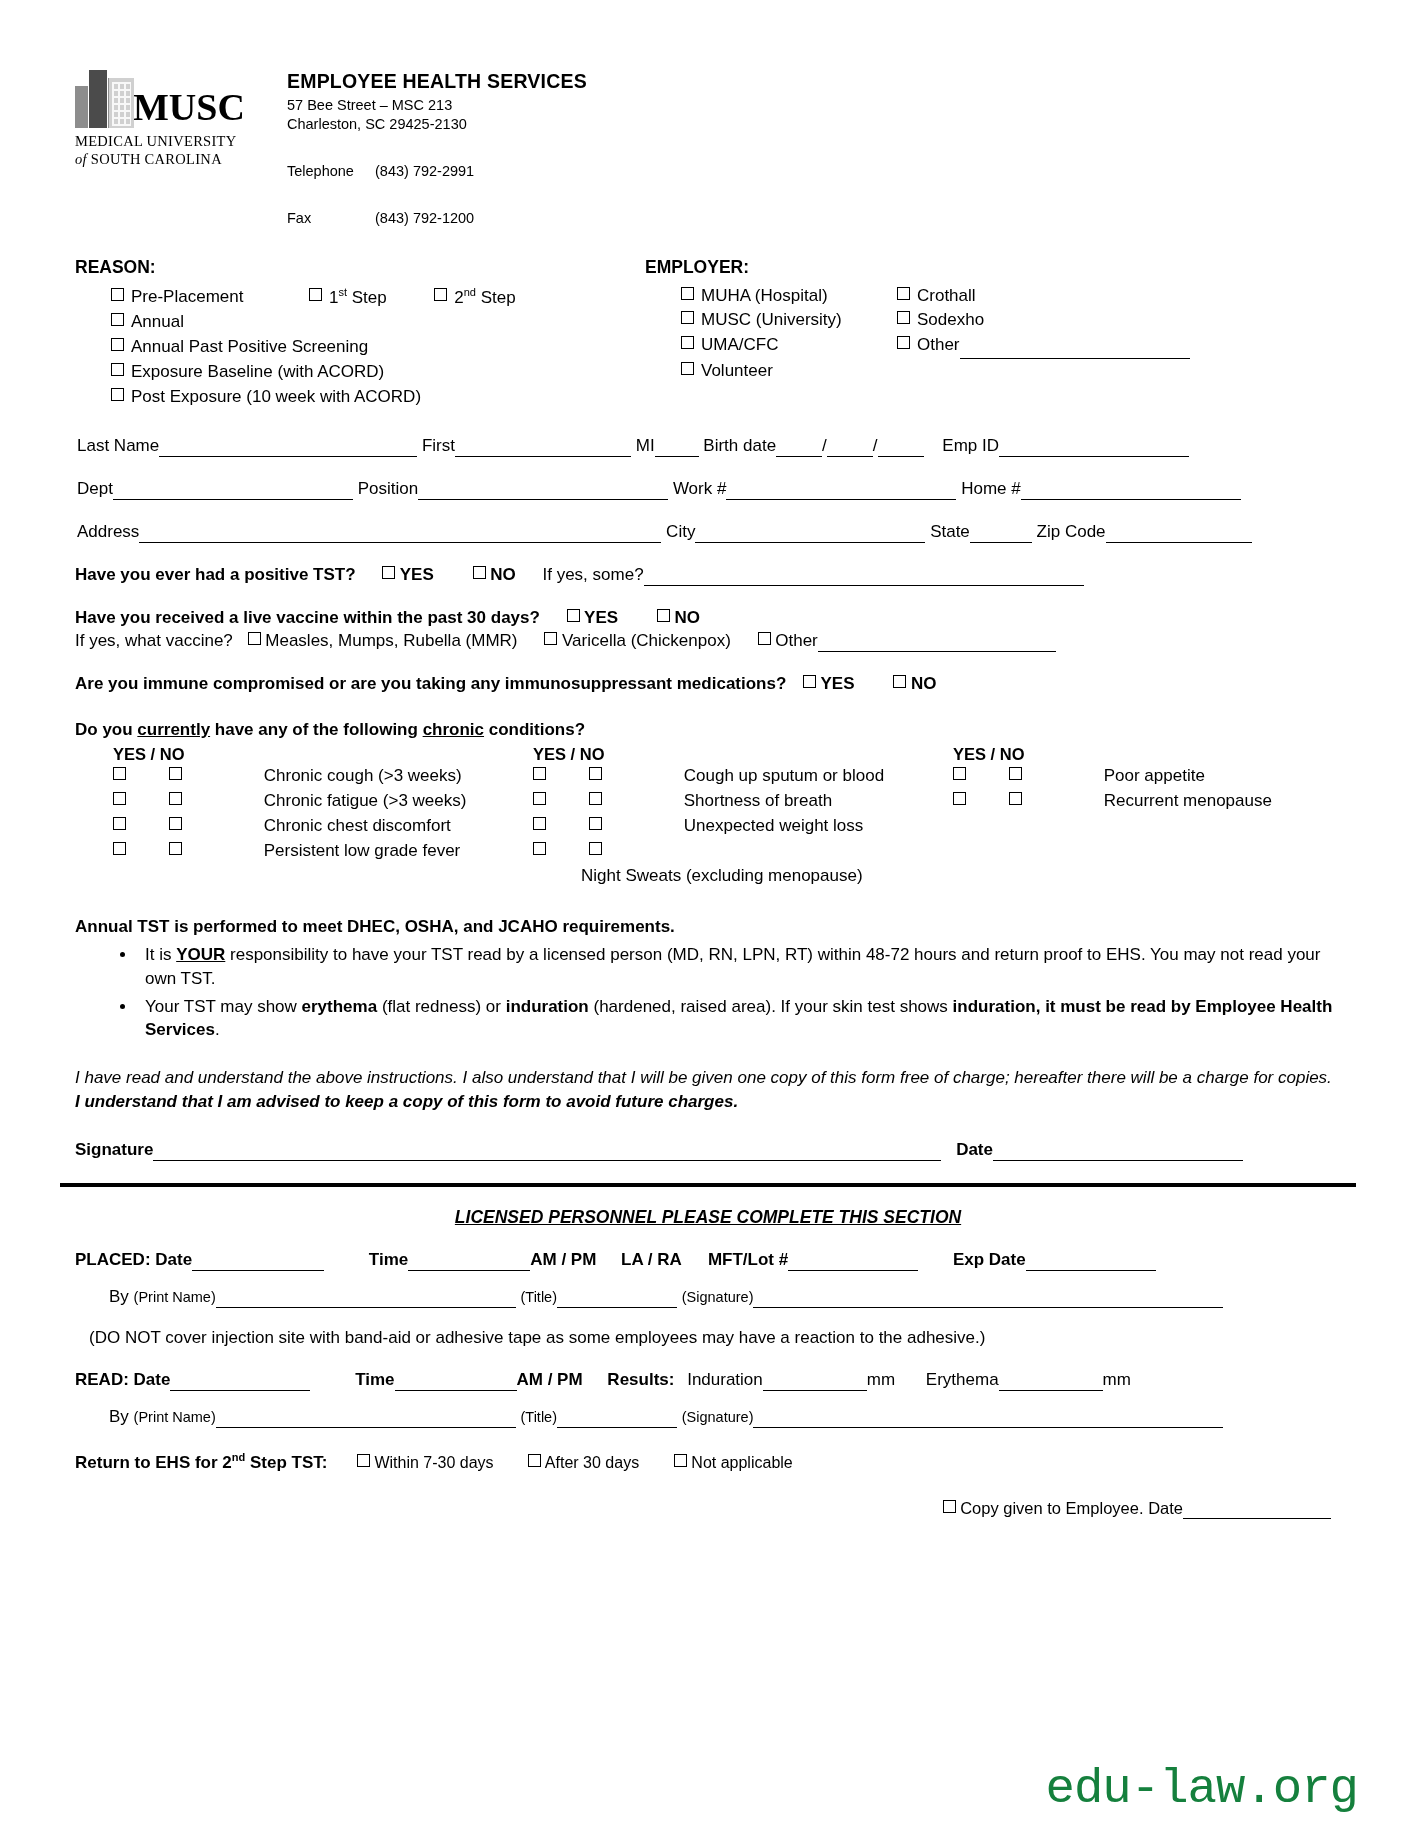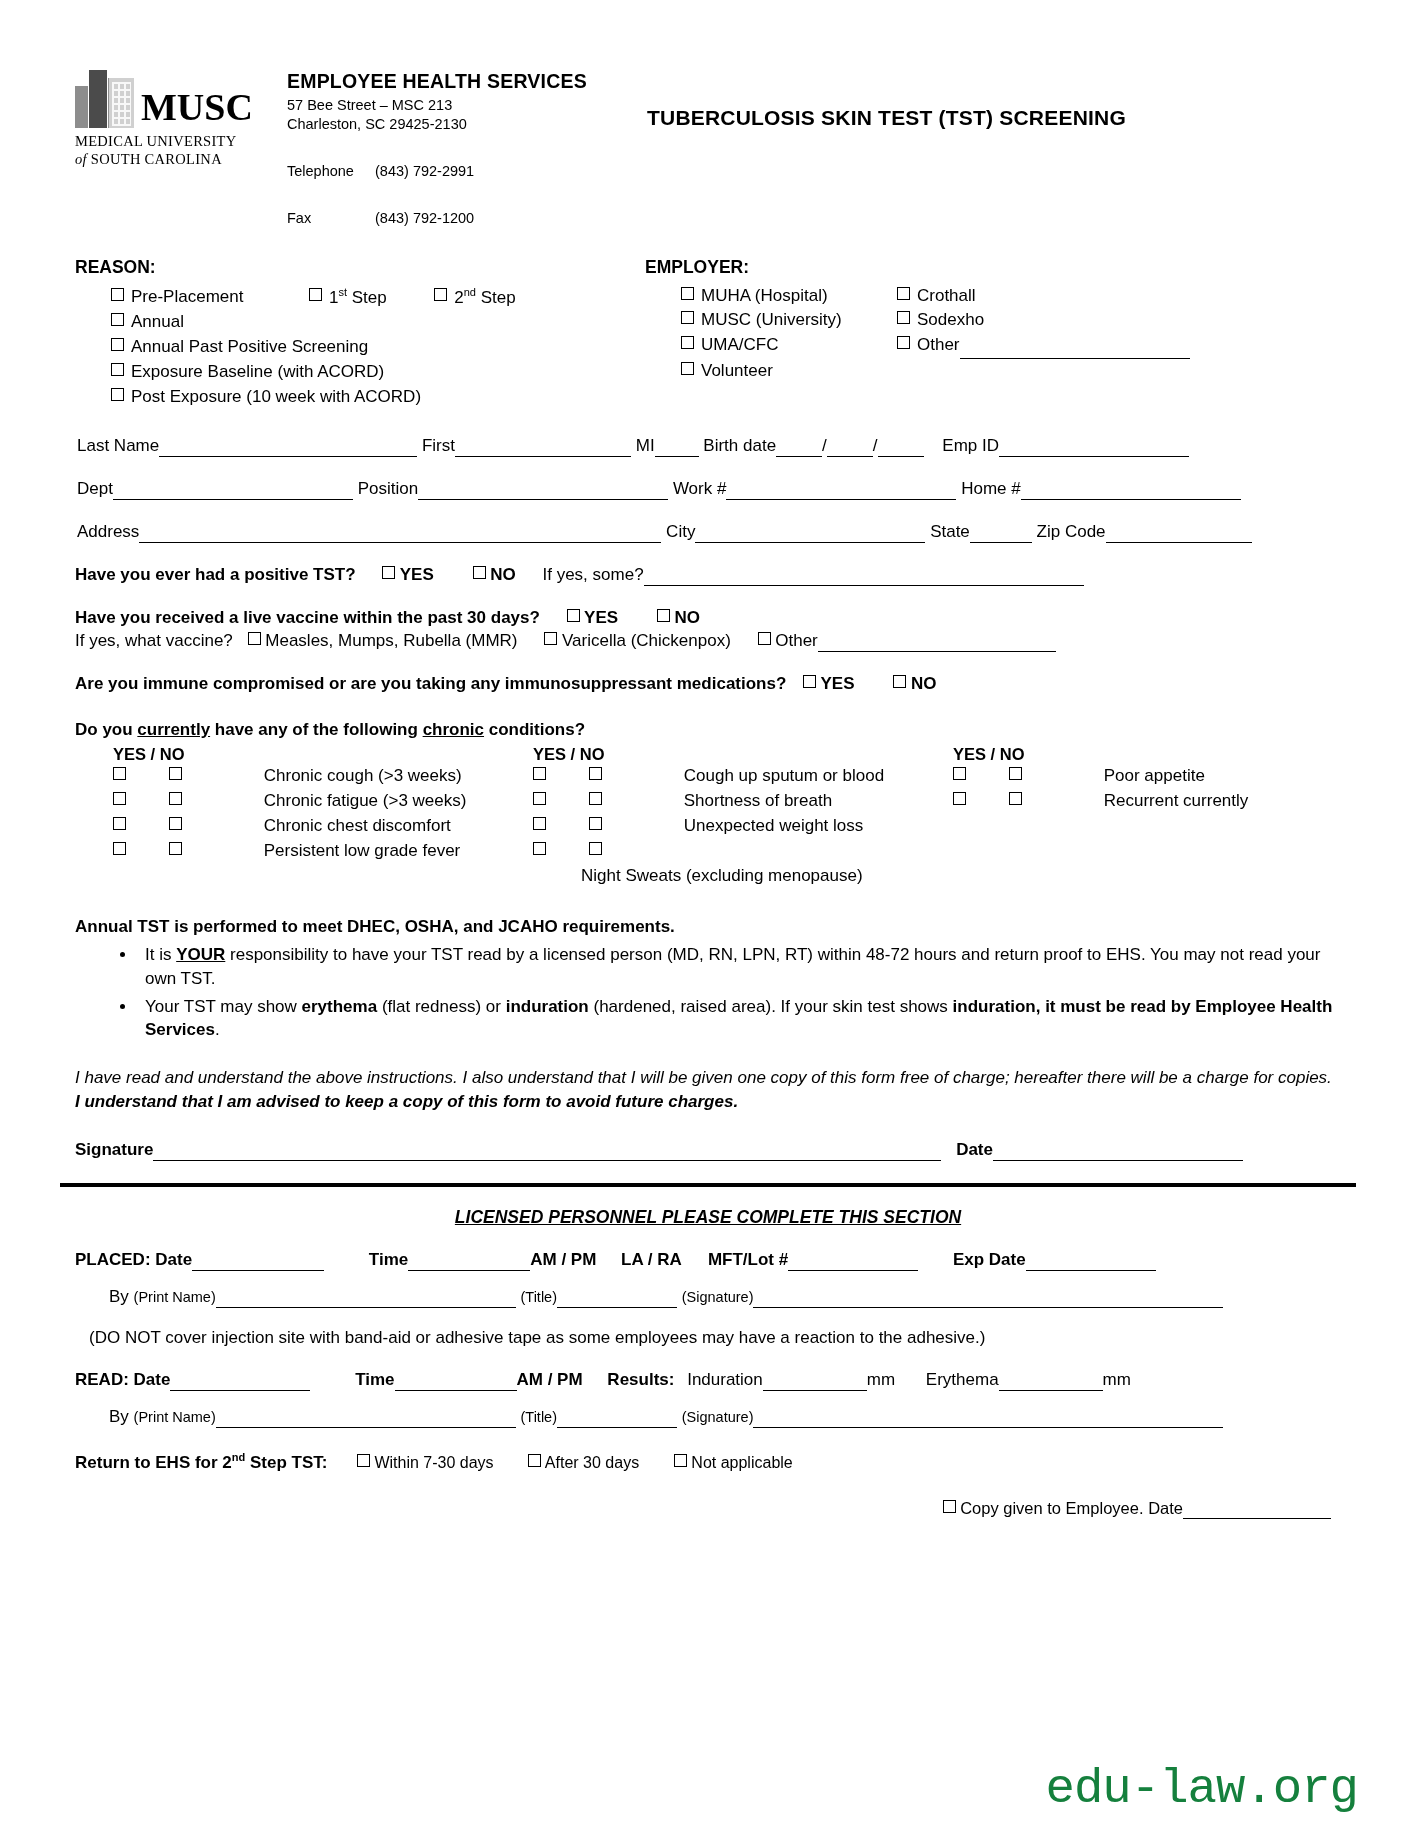--- a/index.html
+++ b/index.html
@@ -33,21 +33,21 @@
     gap: 0px;
   }
   .logo-block {
     width: 200px;
     flex: 0 0 200px;
     padding-top: 6px;
   }
   .logo-row {
     display: flex;
     align-items: flex-end;
-    gap: 8px;
+    gap: 0;
   }
   .logo-mark {
     width: 58px;
     height: 62px;
     position: relative;
   }
   .logo-mark .b1 {
     position: absolute; left: 0; bottom: 0; width: 13px; height: 42px;
     background: #8d8d8d;
   }
@@ -287,21 +287,20 @@
       </div>
 
       <div class="dept-block">
         <div class="dept-title">EMPLOYEE HEALTH SERVICES</div>
         <div class="dept-line">57 Bee Street – MSC 213</div>
         <div class="dept-line">Charleston, SC 29425-2130</div>
         <div class="dept-line"><span class="lbl">Telephone</span><span>(843) 792-2991</span></div>
         <div class="dept-line"><span class="lbl">Fax</span><span>(843) 792-1200</span></div>
       </div>
 
-      <div class="form-title">TUBERCULOSIS SKIN TEST (TST) SCREENING</div>
     </div>
 
     <div class="two-col">
       <div class="col-reason">
         <div class="sec-head">REASON:</div>
 
         <div class="opt-row">
           <span class="opt-inline"><span class="cb"></span><span>Pre-Placement</span></span>
           <span class="gap-a"></span>
           <span class="opt-inline"><span class="cb"></span><span>1</span><span class="sup">st</span>&nbsp;<span>Step</span></span>
@@ -396,21 +395,21 @@
     </div>
 
     <div class="crow">
       <span class="ccol"><span class="cbpair"><span class="b1"><span class="cbsm"></span></span><span class="cbsm"></span></span> <span class="cond-label">Chronic cough (&gt;3 weeks)</span></span>
       <span class="ccol"><span class="cbpair"><span class="b1"><span class="cbsm"></span></span><span class="cbsm"></span></span> <span class="cond-label">Cough up sputum or blood</span></span>
       <span class="ccol c3"><span class="cbpair"><span class="b1"><span class="cbsm"></span></span><span class="cbsm"></span></span> <span class="cond-label">Poor appetite</span></span>
     </div>
     <div class="crow">
       <span class="ccol"><span class="cbpair"><span class="b1"><span class="cbsm"></span></span><span class="cbsm"></span></span> <span class="cond-label">Chronic fatigue (&gt;3 weeks)</span></span>
       <span class="ccol"><span class="cbpair"><span class="b1"><span class="cbsm"></span></span><span class="cbsm"></span></span> <span class="cond-label">Shortness of breath</span></span>
-      <span class="ccol c3"><span class="cbpair"><span class="b1"><span class="cbsm"></span></span><span class="cbsm"></span></span> <span class="cond-label">Recurrent currently</span></span>
+      <span class="ccol c3"><span class="cbpair"><span class="b1"><span class="cbsm"></span></span><span class="cbsm"></span></span> <span class="cond-label">Recurrent menopause</span></span>
     </div>
     <div class="crow">
       <span class="ccol"><span class="cbpair"><span class="b1"><span class="cbsm"></span></span><span class="cbsm"></span></span> <span class="cond-label">Chronic chest discomfort</span></span>
       <span class="ccol"><span class="cbpair"><span class="b1"><span class="cbsm"></span></span><span class="cbsm"></span></span> <span class="cond-label">Unexpected weight loss</span></span>
       <span class="ccol c3"></span>
     </div>
     <div class="crow">
       <span class="ccol"><span class="cbpair"><span class="b1"><span class="cbsm"></span></span><span class="cbsm"></span></span> <span class="cond-label">Persistent low grade fever</span></span>
       <span class="ccol"><span class="cbpair"><span class="b1"><span class="cbsm"></span></span><span class="cbsm"></span></span> <span class="cond-label">Night Sweats (excluding menopause)</span></span>
       <span class="ccol c3"></span>

